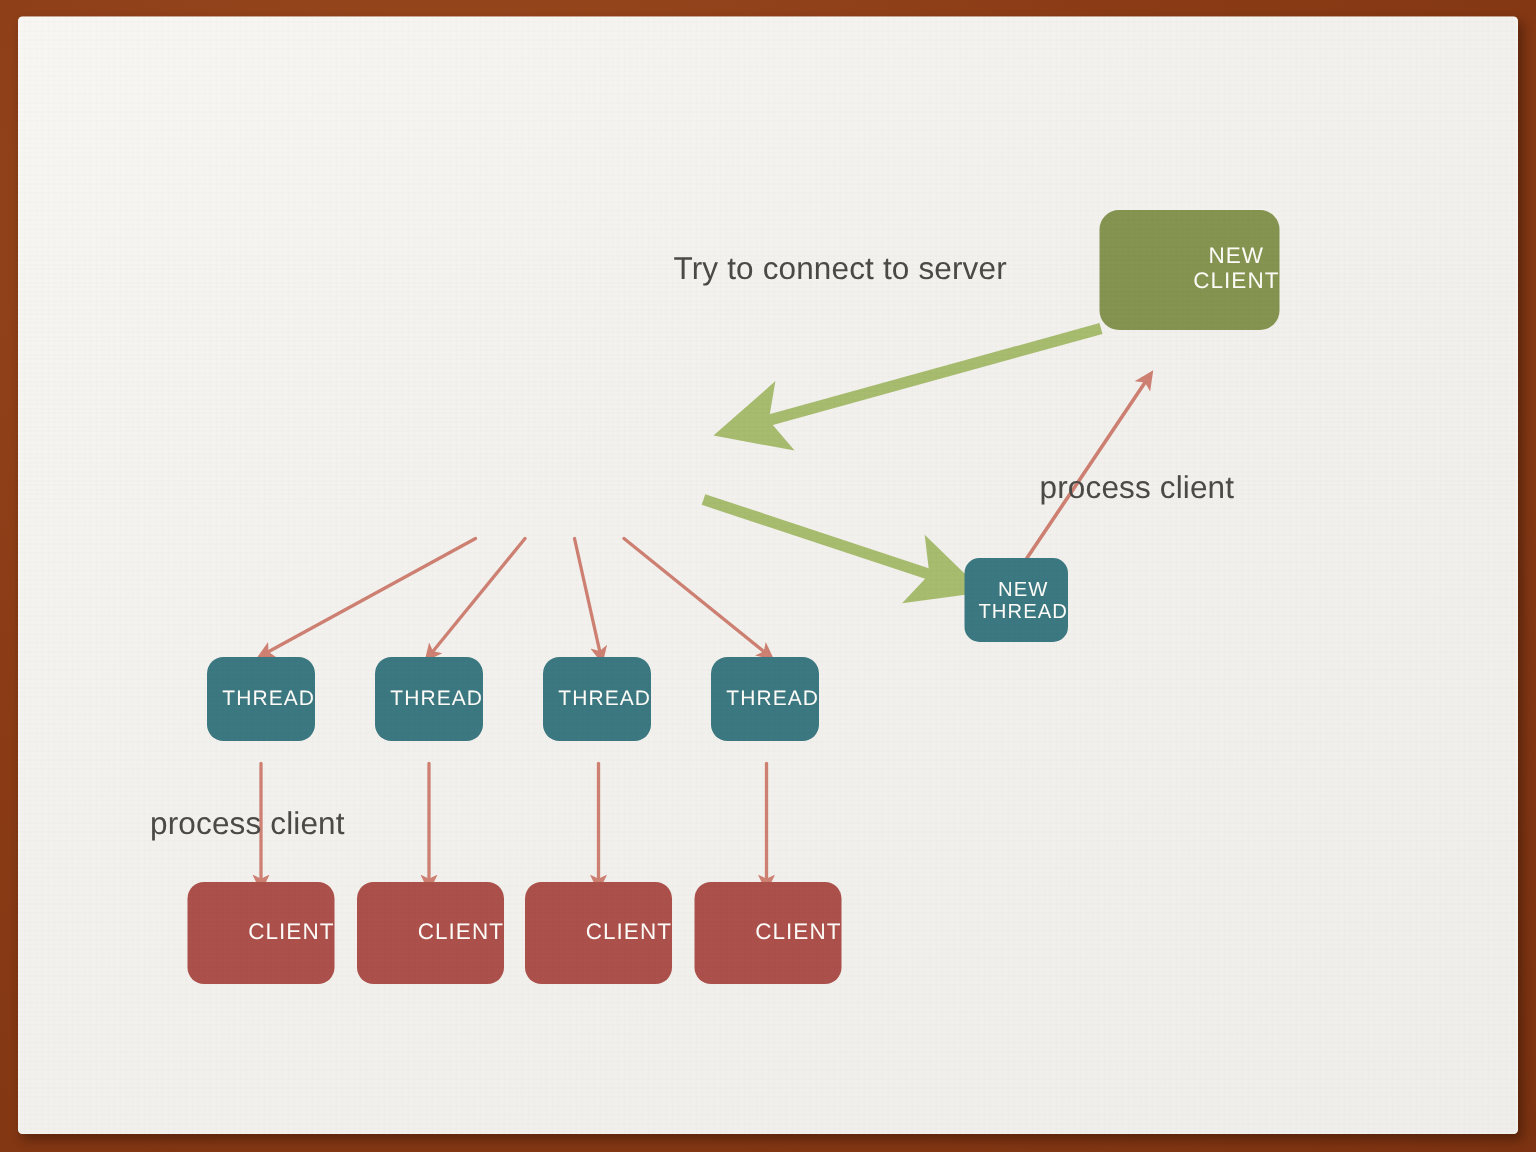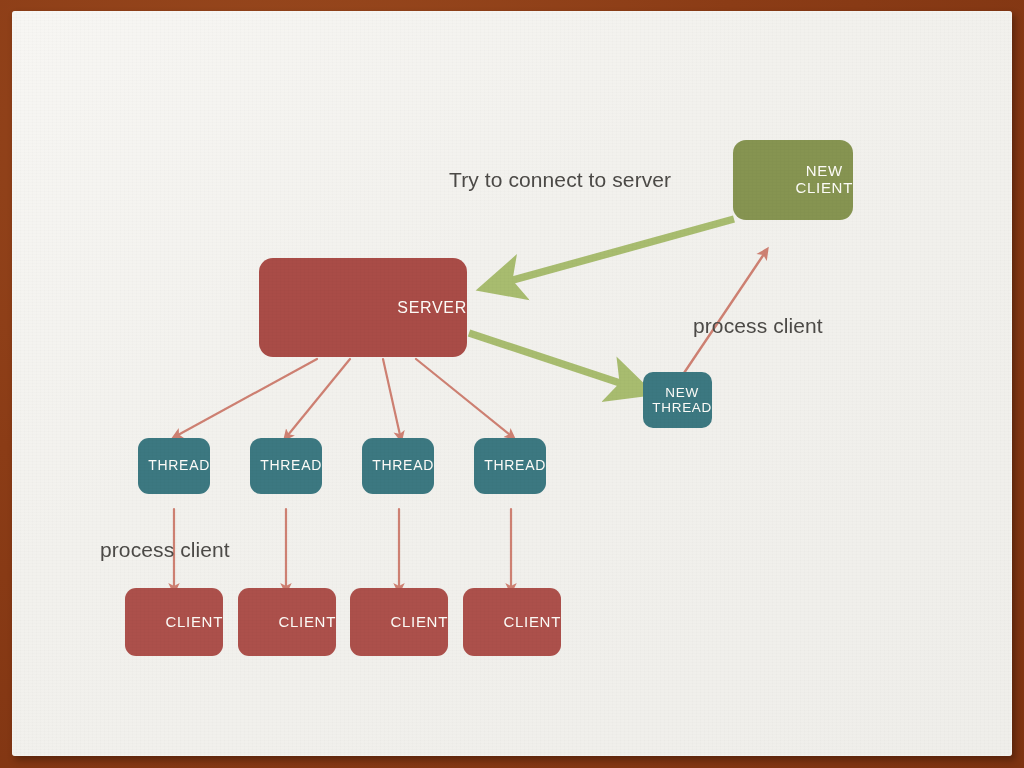--- a/index.html
+++ b/index.html
@@ -135,23 +135,20 @@
       <line x1="387" y1="498" x2="387" y2="576" stroke="#ce8072" stroke-width="2.2" stroke-linecap="round" marker-end="url(#ah-salmon)"></line>
       <line x1="499" y1="498" x2="499" y2="576" stroke="#ce8072" stroke-width="2.2" stroke-linecap="round" marker-end="url(#ah-salmon)"></line>
     </svg>
 
     <div class="caption" style="left:437px; top:157px;">Try to connect to server</div>
 
     <div class="caption" style="left:681px; top:303px;">process client</div>
 
     <div class="caption" style="left:88px; top:527px;">process client</div>
 
-    <div class="node node-server" style="left:247px; top:247px; width:208px; height:99px;">
-      <span>SERVER</span>
-    </div>
 
     <div class="node node-newclient" style="left:721px; top:129px; width:120px; height:80px;">
       <div>
         <span>NEW</span>
         <span>CLIENT</span>
       </div>
     </div>
 
     <div class="node node-newthread" style="left:631px; top:361px; width:69px; height:56px;">
       <div>

